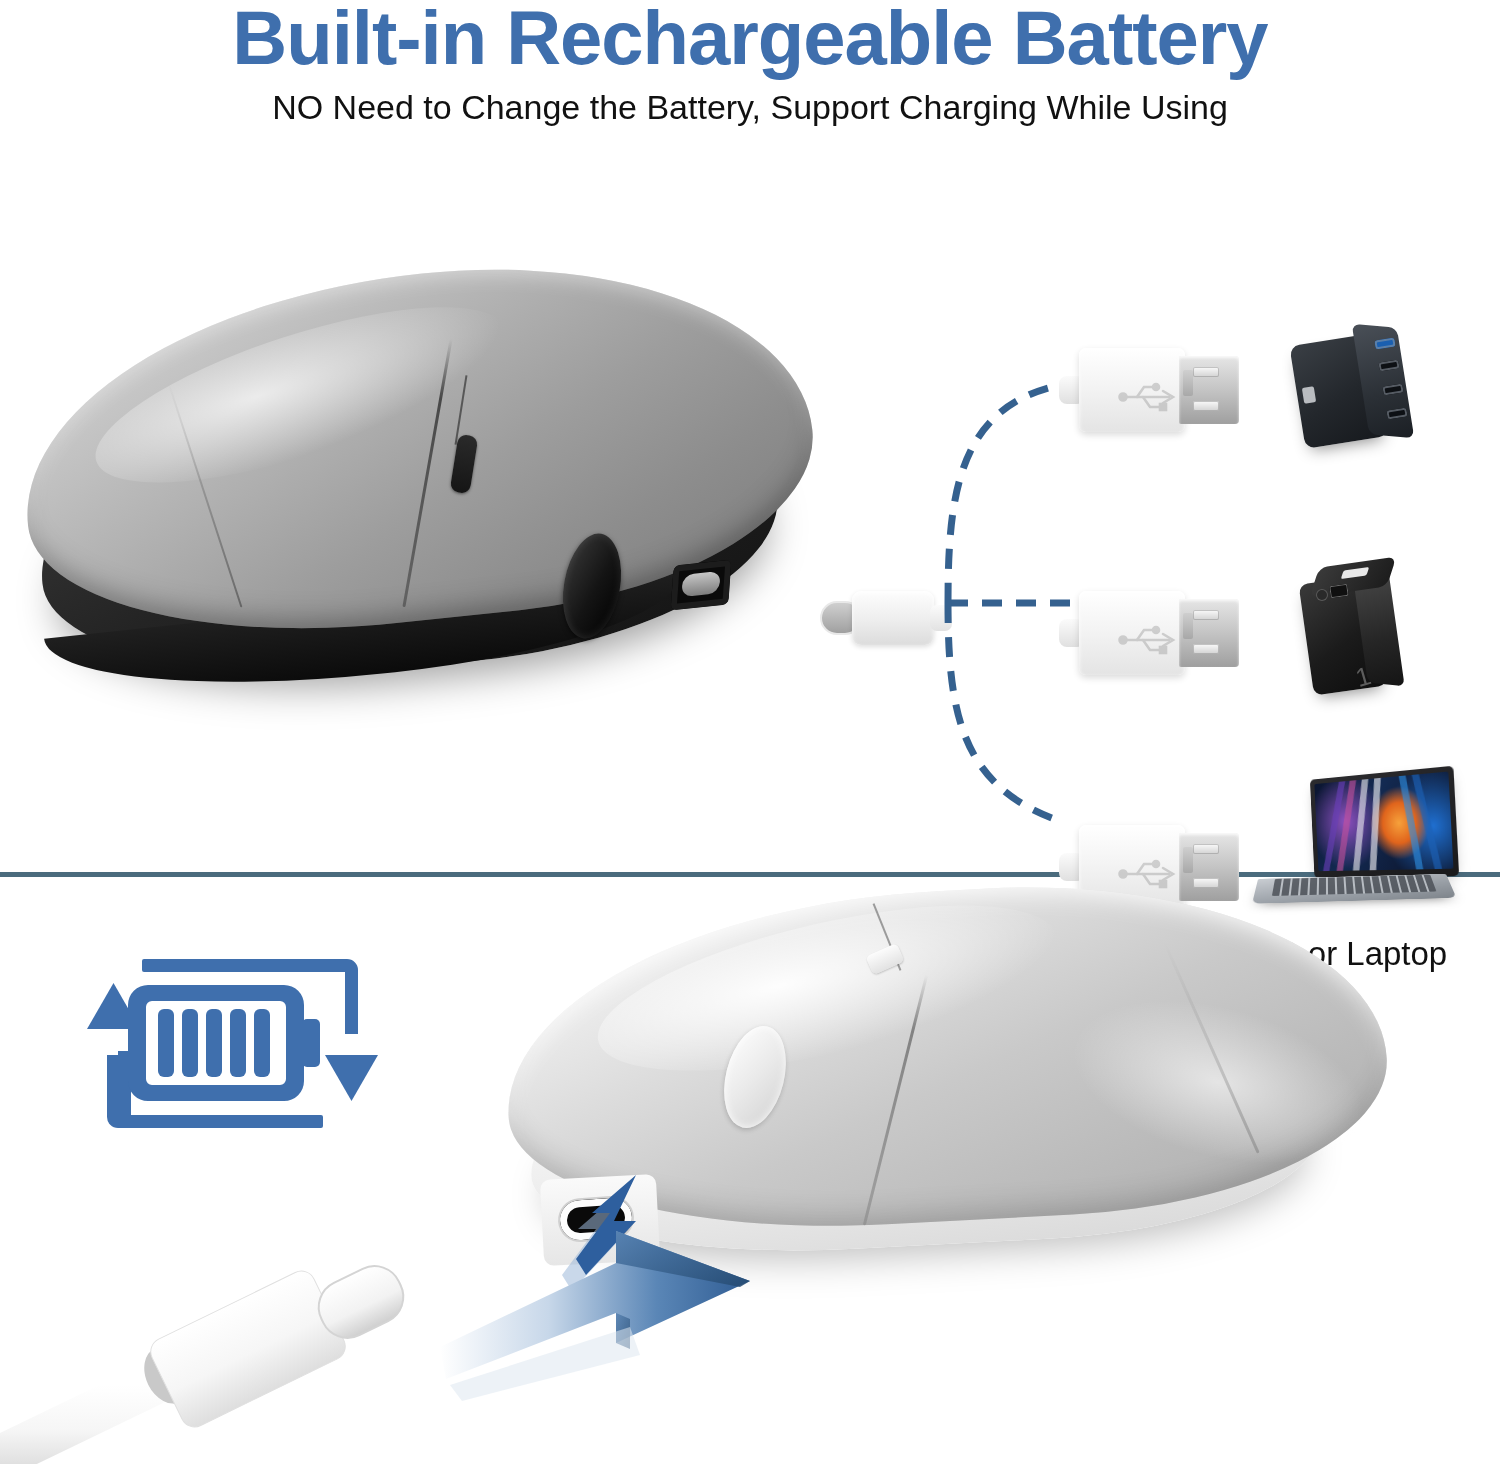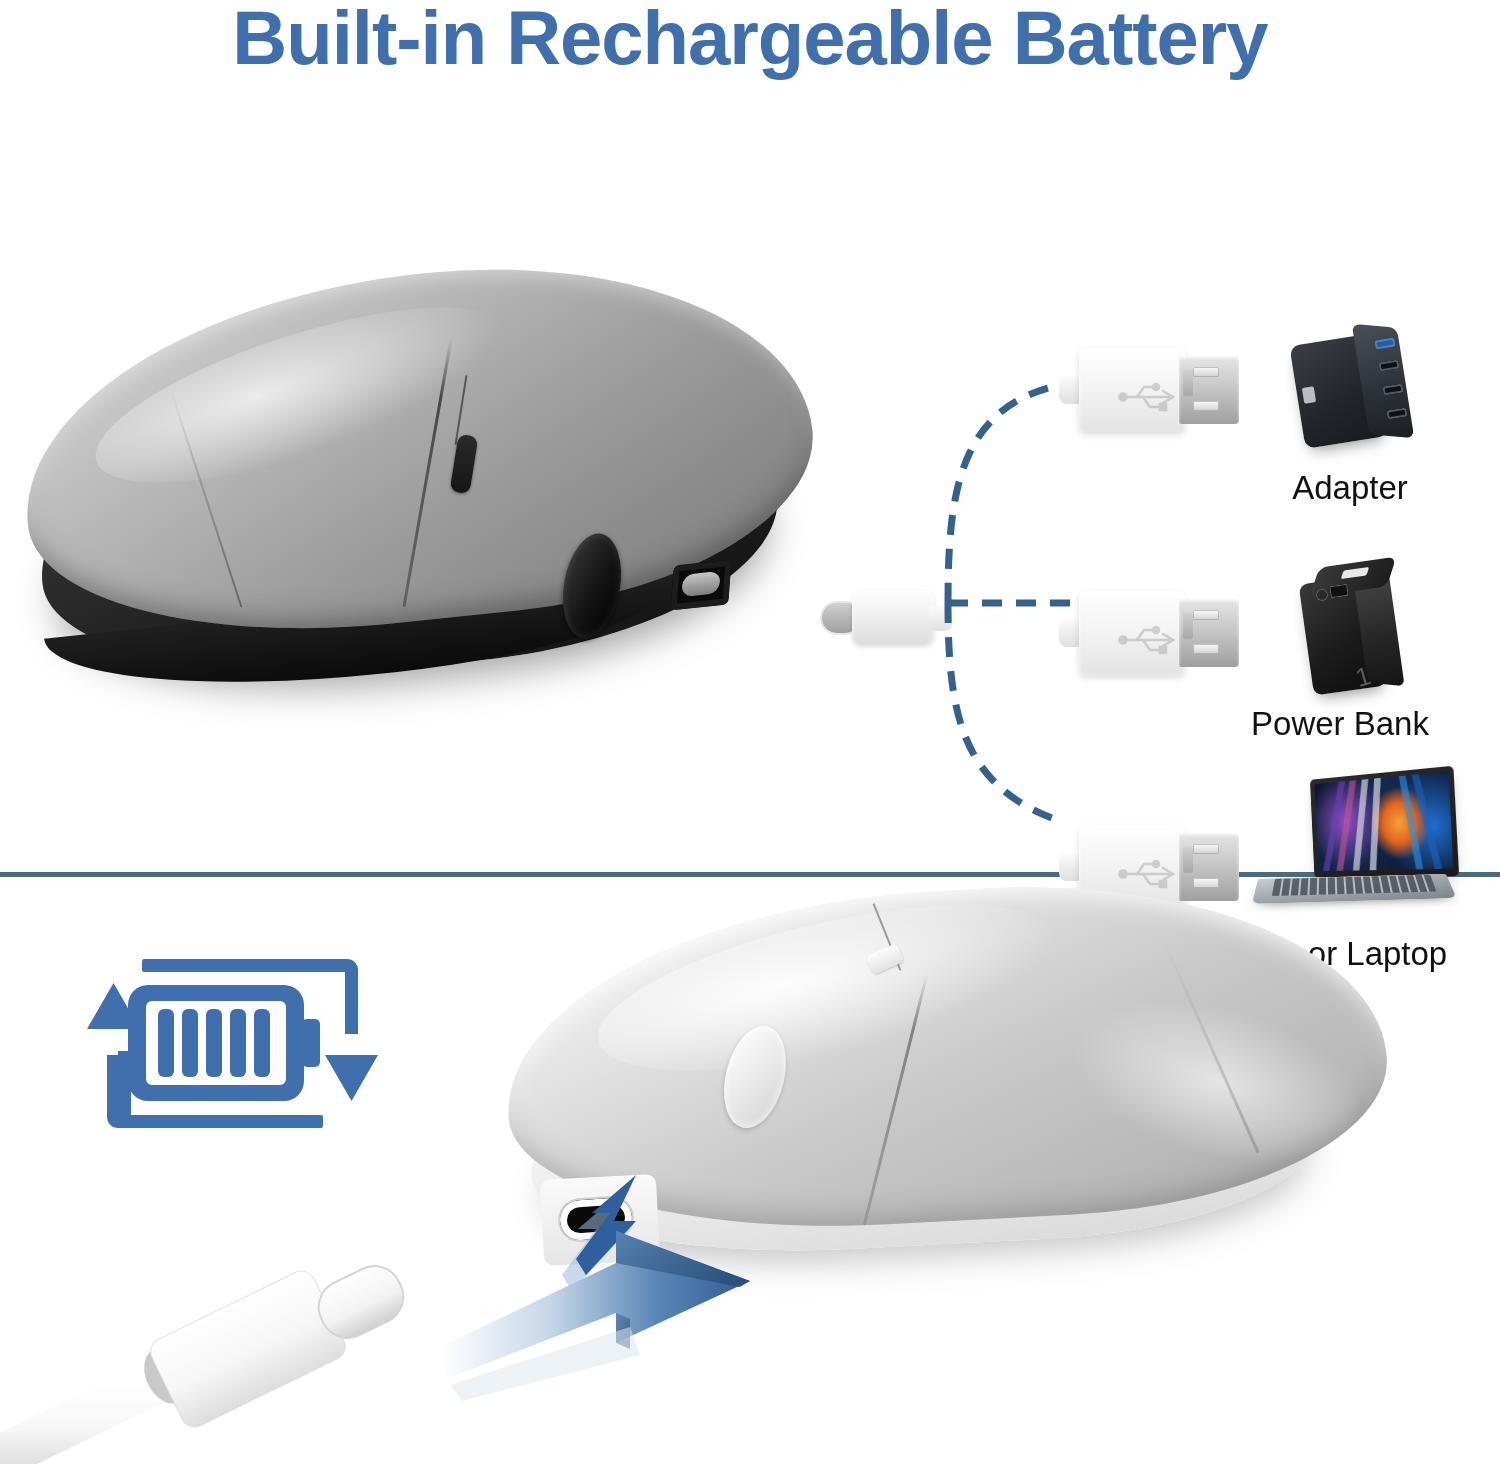--- a/index.html
+++ b/index.html
@@ -223,20 +223,21 @@
   
   #charge-cable{position:absolute;left:0px;top:340px;width:640px;height:250px;}
   #bolt{position:absolute;left:552px;top:286px;width:130px;height:130px;}
   #arrow-3d{position:absolute;left:440px;top:338px;width:330px;height:200px;}
 </style>
 </head>
 <body>
 
 <div id="header">
   <div id="title">Built-in Rechargeable Battery</div>
+  <div id="subtitle">NO Need to Change the Battery, Support Charging While Using</div>
 </div>
 
 <div id="divider"></div>
 
 <div id="panel-top">
 
   <div id="mouse-top">
     <div class="mt-base"></div>
     <div class="mt-base-lip"></div>
     <div class="mt-wheel-well"></div>
@@ -325,33 +326,31 @@
 
   <div id="adapter">
     <div class="ad-front"></div>
     <div class="ad-side"></div>
     <div class="ad-port p1"></div>
     <div class="ad-port p2"></div>
     <div class="ad-port p3"></div>
     <div class="ad-port p4"></div>
     <div class="ad-prong"></div>
   </div>
-  <div class="dev-label" style="left:1200px;top:324px;">Adapter</div>
 
   <div id="powerbank">
     <div class="pb-front">
       <div class="pb-cap">10</div>
     </div>
     <div class="pb-side"></div>
     <div class="pb-top"></div>
     <div class="pb-usb"></div>
     <div class="pb-screen"></div>
     <div class="pb-btn"></div>
   </div>
-  <div class="dev-label" style="left:1190px;top:560px;">Power Bank</div>
 
   <div id="laptop">
     <div class="lt-lid">
       <div class="lt-screen">
         <div class="lt-streak" style="left:16px;background:#6a3fb8;transform:rotate(14deg);"></div>
         <div class="lt-streak" style="left:30px;background:#c0519b;transform:rotate(12deg);"></div>
         <div class="lt-streak" style="left:46px;background:#e8e8ee;transform:rotate(9deg);"></div>
         <div class="lt-streak" style="left:62px;background:#f0f0f5;transform:rotate(6deg);"></div>
         <div class="lt-streak" style="left:100px;background:#2f8fe0;transform:rotate(-8deg);"></div>
         <div class="lt-streak" style="left:116px;background:#1e63b8;transform:rotate(-11deg);"></div>

